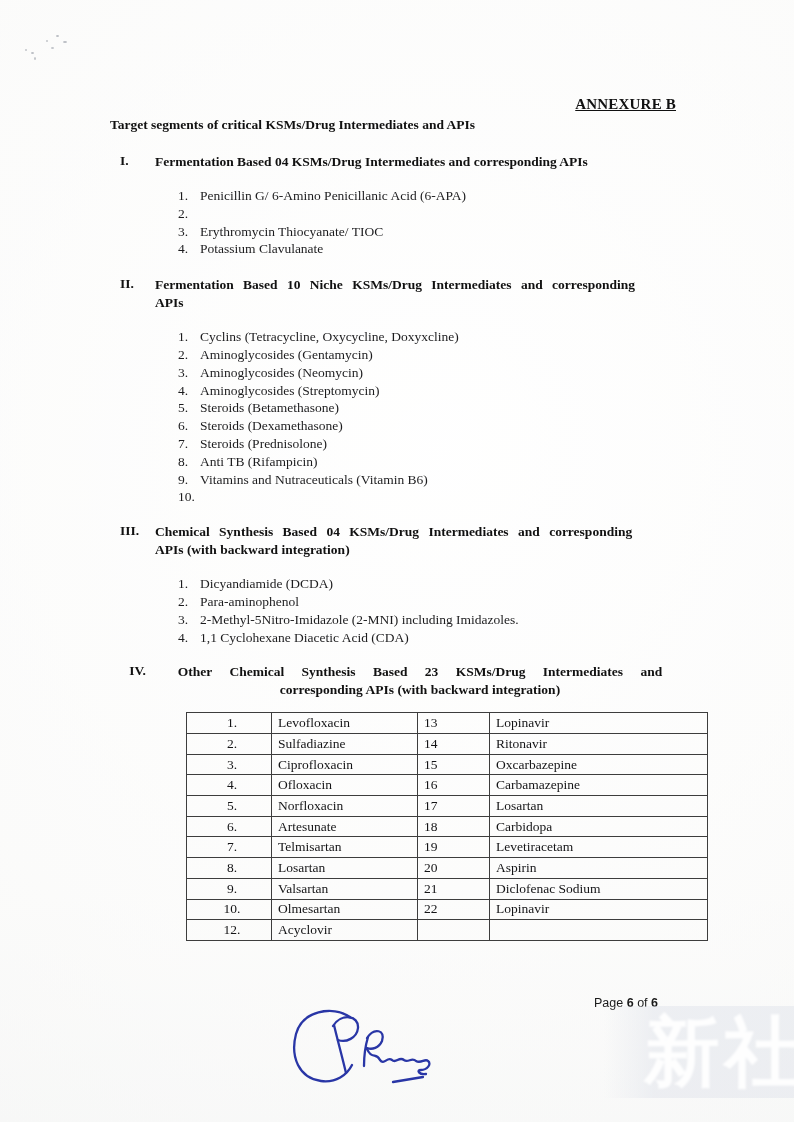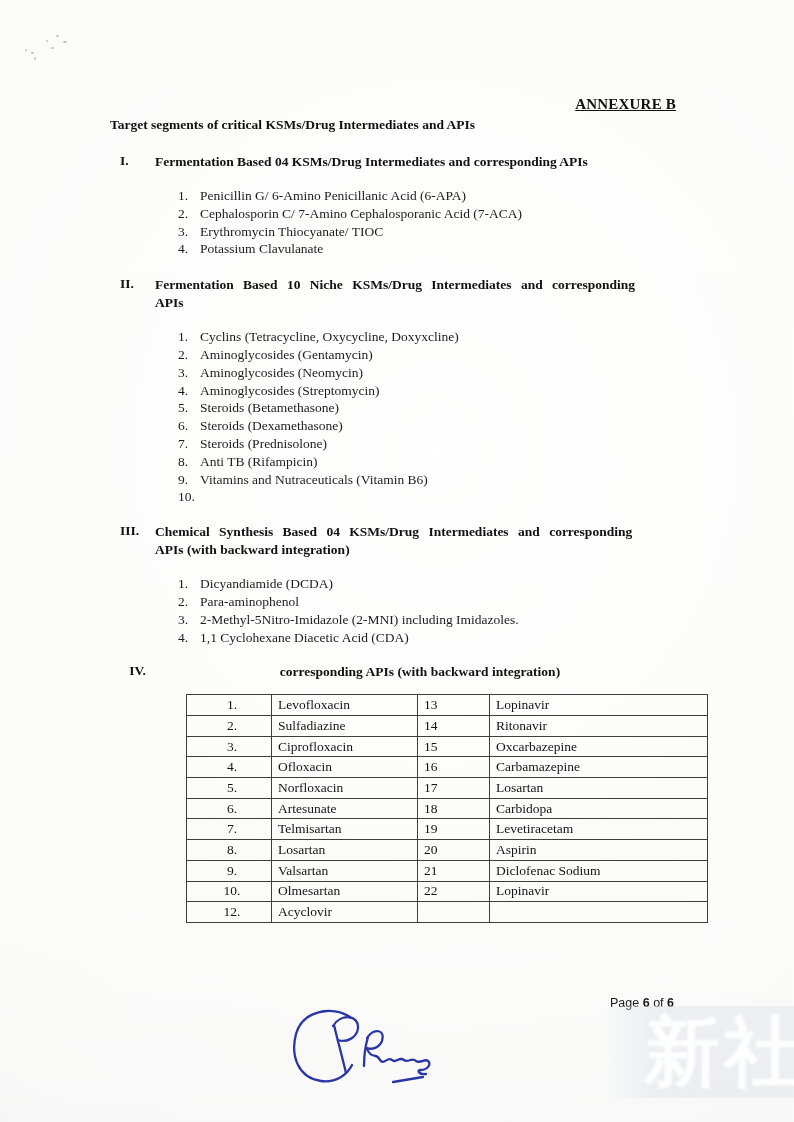--- a/index.html
+++ b/index.html
@@ -34,21 +34,21 @@
   }
   table.drugs td{
     border:1px solid #3d3d3d;height:19.7px;overflow:hidden;white-space:nowrap;
     vertical-align:middle;padding:0 0 0 6px;
   }
   td.c1{width:78px;text-align:center;vertical-align:top;padding:1px 0 0 0;}
   td.c2{width:139px;padding-left:10px;}
   td.c3{width:65px;padding-left:9px;}
   td.c4{width:211px;padding-left:7px;}
   .footer{
-    position:absolute;top:996px;right:120px;
+    position:absolute;top:996px;right:136px;
     font-family:"Liberation Sans","DejaVu Sans",sans-serif;font-size:12.5px;color:#1a1a1a;
   }
   .footer .b{font-weight:bold;}
   .signature{position:absolute;left:288px;top:1004px;width:158px;height:92px;}
   .watermark{
     position:absolute;top:1006px;right:-10px;width:200px;height:92px;
     background:linear-gradient(90deg, rgba(228,231,237,0) 0%, rgba(226,229,236,.55) 25%, rgba(226,229,236,.55) 100%);
     display:flex;align-items:center;justify-content:flex-end;
     pointer-events:none;
   }
@@ -86,21 +86,20 @@
         <div>Fermentation Based 04 KSMs/Drug Intermediates and corresponding APIs</div>
       </div>
     </div>
     <div class="items">
       <div class="li">
           <span class="n">1.</span>
           <span>Penicillin G/ 6-Amino Penicillanic Acid (6-APA)</span>
         </div>
       <div class="li">
           <span class="n">2.</span>
-          <span>Cephalosporin C/ 7-Amino Cephalosporanic Acid (7-ACA)</span>
         </div>
       <div class="li">
           <span class="n">3.</span>
           <span>Erythromycin Thiocyanate/ TIOC</span>
         </div>
       <div class="li">
           <span class="n">4.</span>
           <span>Potassium Clavulanate</span>
         </div>
     </div>
@@ -182,20 +181,21 @@
           <span class="n">4.</span>
           <span>1,1 Cyclohexane Diacetic Acid (CDA)</span>
         </div>
     </div>
   </div>
 
   <div class="sec sec4">
     <div class="sec-head">
       <div class="roman">IV.</div>
       <div class="head-lines">
+        <div class="ws-14">Other Chemical Synthesis Based 23 KSMs/Drug Intermediates and</div>
         <div>corresponding APIs (with backward integration)</div>
       </div>
     </div>
   </div>
 
   <table class="drugs">
     <tbody>
       <tr>
           <td class="c1">1.</td>
           <td class="c2">Levofloxacin</td>

